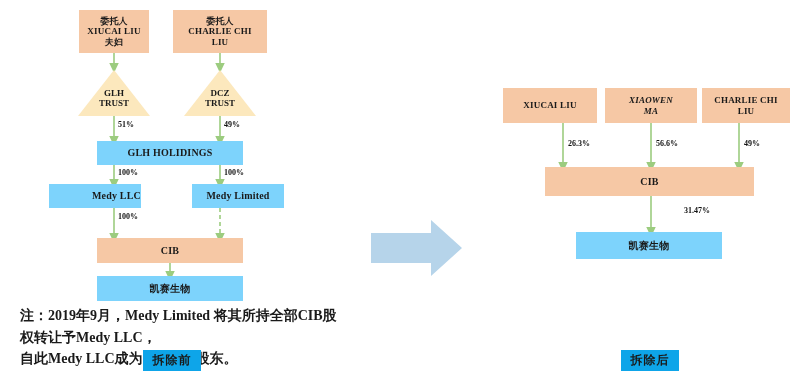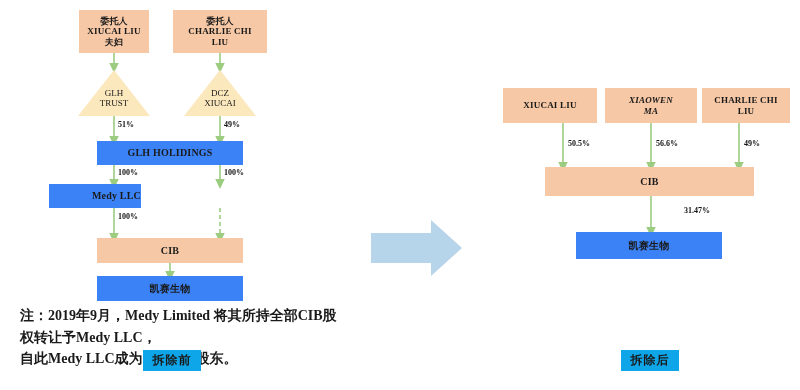--- a/index.html
+++ b/index.html
@@ -26,33 +26,33 @@
     box-sizing: border-box;
     display: flex;
     align-items: center;
     justify-content: center;
     text-align: center;
     font-weight: bold;
     line-height: 1.12;
     letter-spacing: 0.2px;
   }
   .peach { background: #f6c8a5; }
-  .green { background: #3b82f6; }
+  .green { background: #7dd3fc; }
   .node-label { white-space: pre-line; }
 
   .tri {
     position: absolute;
     width: 0; height: 0;
     border-style: solid;
     border-color: transparent transparent #fce8bd transparent;
   }
   .tri-text {
     position: absolute;
     text-align: center;
-    font-weight: normal;
+    font-weight: bold;
     line-height: 1.12;
     white-space: pre-line;
   }
 
   .pct {
     position: absolute;
     font-weight: bold;
     white-space: nowrap;
     color: #111;
   }
@@ -132,36 +132,39 @@
 CHARLIE CHI
 LIU</span>
   </div>
 
   <div class="tri" style="left:78px; top:70px; border-width:0 36px 46px 36px;"></div>
   <div class="tri-text" style="left:84px; top:88px; width:60px; font-size:9px;">GLH
 TRUST</div>
 
   <div class="tri" style="left:184px; top:70px; border-width:0 36px 46px 36px;"></div>
   <div class="tri-text" style="left:190px; top:88px; width:60px; font-size:9px;">DCZ
-XIUCAI</div>
+TRUST</div>
 
   <div class="pct" style="left:118px; top:120px; font-size:8px;">51%</div>
   <div class="pct" style="left:224px; top:120px; font-size:8px;">49%</div>
 
   <div class="node green" style="left:97px; top:141px; width:146px; height:24px; font-size:10px;">
     <span class="node-label">GLH HOLIDINGS</span>
   </div>
 
   <div class="pct" style="left:118px; top:168px; font-size:8px;">100%</div>
   <div class="pct" style="left:224px; top:168px; font-size:8px;">100%</div>
 
   <div class="node green" style="left:49px; top:184px; width:92px; height:24px; font-size:10px;justify-content:flex-end;">
     <span class="node-label">Medy LLC</span>
   </div>
 
+  <div class="node green" style="left:192px; top:184px; width:92px; height:24px; font-size:10px;">
+    <span class="node-label">Medy Limited</span>
+  </div>
 
   <div class="pct" style="left:118px; top:212px; font-size:8px;">100%</div>
 
   <div class="node peach" style="left:97px; top:238px; width:146px; height:25px; font-size:10px;">
     <span class="node-label">CIB</span>
   </div>
 
   <div class="node green" style="left:97px; top:276px; width:146px; height:25px; font-size:10px;">
     <span class="node-label">凯赛生物</span>
   </div>
@@ -178,21 +181,21 @@
   <div class="node peach" style="left:605px; top:88px; width:92px; height:35px; font-size:9px;font-style:italic;">
     <span class="node-label">XIAOWEN
 MA</span>
   </div>
 
   <div class="node peach" style="left:702px; top:88px; width:88px; height:35px; font-size:9px;">
     <span class="node-label">CHARLIE CHI
 LIU</span>
   </div>
 
-  <div class="pct" style="left:568px; top:139px; font-size:8px;">50.5%</div>
+  <div class="pct" style="left:568px; top:139px; font-size:8px;">26.3%</div>
   <div class="pct" style="left:656px; top:139px; font-size:8px;">56.6%</div>
   <div class="pct" style="left:744px; top:139px; font-size:8px;">49%</div>
 
   <div class="node peach" style="left:545px; top:167px; width:209px; height:29px; font-size:10px;">
     <span class="node-label">CIB</span>
   </div>
 
   <div class="pct" style="left:656px; top:206px; font-size:8px;margin-left:28px;">31.47%</div>
 
   <div class="node green" style="left:576px; top:232px; width:146px; height:27px; font-size:10px;">

